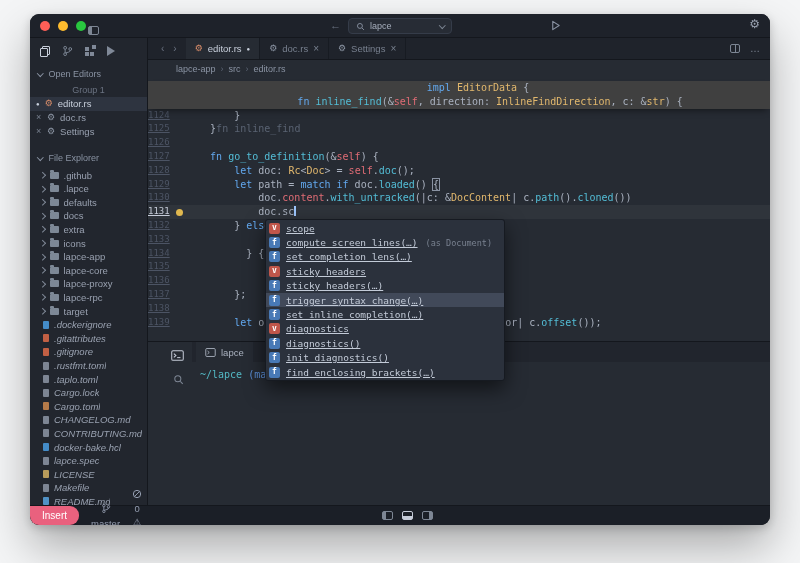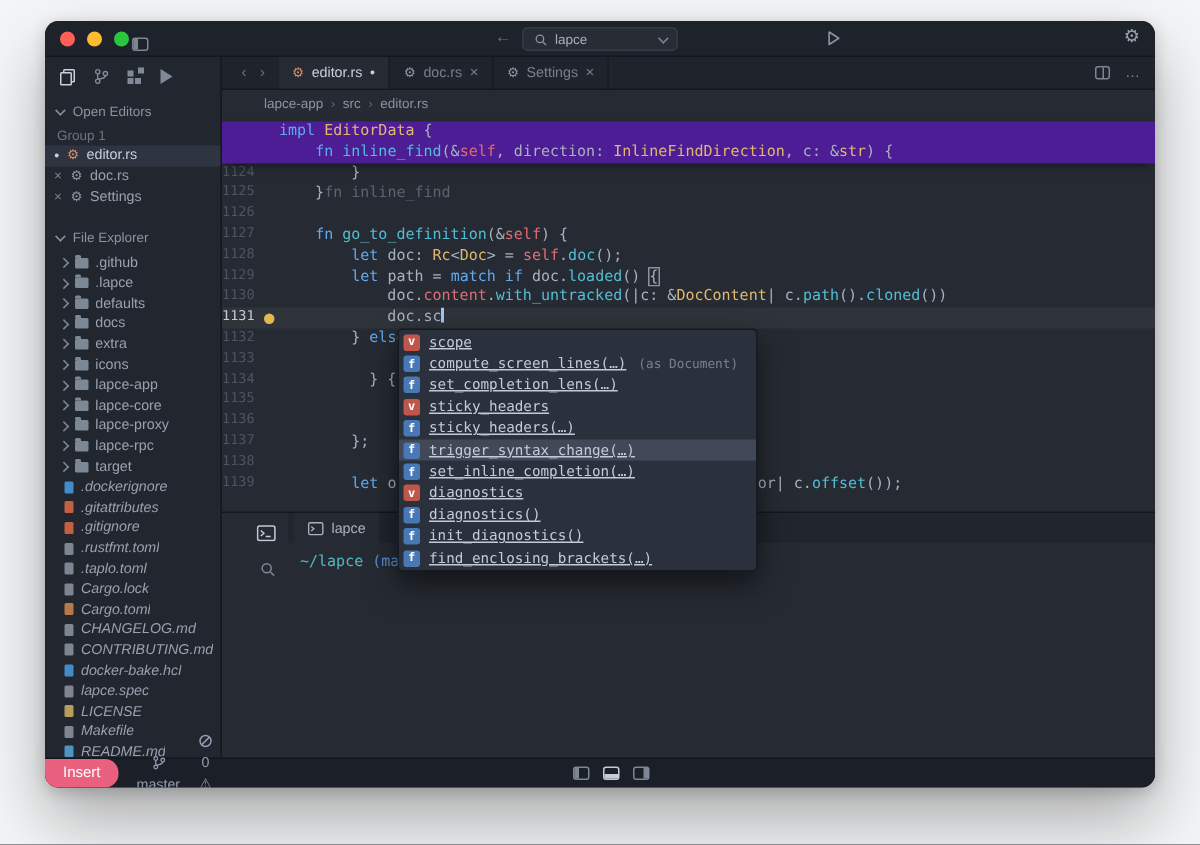--- a/index.html
+++ b/index.html
@@ -39,21 +39,21 @@
   .picker .active{color:#c9d0dc;}
   .ic-docs{width:10px;height:11px;position:relative;display:inline-block;}
   .ic-docs::after{content:"";position:absolute;right:0;top:0;width:6px;height:7px;border:1px solid currentColor;border-radius:1px;}
   .ic-docs::before{content:"";position:absolute;left:0;bottom:0;width:6px;height:7px;border:1px solid currentColor;border-radius:1px;background:#22262e;z-index:1;}
   .ic-ext{width:10px;height:10px;position:relative;display:inline-block;}
   .ic-ext::before{content:"";position:absolute;width:4px;height:4px;left:0;bottom:0;background:currentColor;
     box-shadow:0 -5px 0 currentColor,5px 0 0 currentColor;}
   .ic-ext::after{content:"";position:absolute;width:4px;height:4px;right:-1px;top:-1px;background:currentColor;}
   .ic-play{width:0;height:0;border-left:8px solid currentColor;border-top:5px solid transparent;border-bottom:5px solid transparent;display:inline-block;}
   .sec-head{display:flex;align-items:center;gap:6px;padding:6px 8px 3px;color:#8a93a3;font-size:9px;}
-  .group-label{padding:3px 8px 2px;color:#6b7382;font-size:9px;}
+  .group-label{padding:3px 8px 2px;color:#6b7382;font-size:9px;text-align:center;}
   .oe-row{display:flex;align-items:center;gap:5px;height:13.8px;padding:0 6px;color:#99a1b0;}
   .oe-row.active{background:#2e3440;color:#c9d0dc;}
   .oe-dot{font-size:6px;color:#c9d0dc;line-height:1;}
   .oe-close{color:#78808f;font-size:9px;line-height:1;width:6px;}
   .oe-ico{font-size:9px;line-height:1;}
   .tree-row{display:flex;align-items:center;gap:5px;height:13.6px;padding:0 4px 0 10px;}
   .tree-row.file{padding-left:13px;font-style:italic;}
   .tree-row .chev{color:#7d8694;}
   .folder-ico{width:9px;height:7px;background:#7d8896;border-radius:1px;position:relative;flex:none;}
   .folder-ico::before{content:"";position:absolute;top:-2px;left:0;width:4px;height:2px;background:#7d8896;border-radius:1px 1px 0 0;}
@@ -71,24 +71,24 @@
   .tab-close{font-size:10px;color:#78808f;}
   .strip-right{margin-left:auto;display:flex;align-items:center;gap:10px;padding:0 10px;color:#7d8694;}
   .ic-split{width:10px;height:9px;border:1px solid currentColor;border-radius:2px;position:relative;display:inline-block;}
   .ic-split::before{content:"";position:absolute;left:50%;top:0;bottom:0;width:1px;background:currentColor;}
   .more{font-size:10px;}
 
   .breadcrumb{height:18px;flex:none;display:flex;align-items:center;gap:5px;padding-left:28px;font-size:9px;color:#8a93a3;}
   .bc-sep{color:#5c6474;}
 
   .code{flex:1;min-height:0;overflow:hidden;padding-top:3px;position:relative;}
-  .sticky{position:relative;z-index:5;background:#4c1d95;box-shadow:0 4px 7px -3px rgba(0,0,0,.5);}
+  .sticky{position:relative;z-index:5;background:#404040;box-shadow:0 4px 7px -3px rgba(0,0,0,.5);text-align:center;}
   .cl{display:flex;height:13.8px;line-height:13.8px;font-family:"DejaVu Sans Mono",monospace;font-size:10px;}
   .cl.current{background:rgba(255,255,255,.045);}
-  .ln{width:26px;flex:none;text-align:right;padding-right:5px;color:#4c5464;font-size:9px;}
+  .ln{width:26px;flex:none;text-align:right;padding-right:5px;color:#4c5464;font-size:9px;text-decoration:underline;}
   .current .ln{color:#c5cbd8;}
   .bulb-slot{width:12px;flex:none;position:relative;}
   .bulb-slot.bulb::before{content:"";position:absolute;left:2px;top:3.5px;width:7px;height:7px;border-radius:50%;background:#e0b84f;}
   .ct{flex:1;white-space:pre;overflow:hidden;color:#a9b1bf;}
   .tk.txt{color:#a9b1bf}.tk.kw{color:#62a8ee}.tk.fn{color:#53bdd6}.tk.ty{color:#e2b86d}
   .tk.red{color:#e06c75}.tk.dim{color:#5a6373}
   .tk.boxed{outline:1px solid #8a93a3;color:#a9b1bf;}
   .caret{display:inline-block;width:1.5px;height:10px;background:#9ec7ff;vertical-align:-1px;}
 
   .popup{position:absolute;left:117px;top:181px;width:240px;background:#2b313c;border:1px solid #161a21;border-radius:3px;

